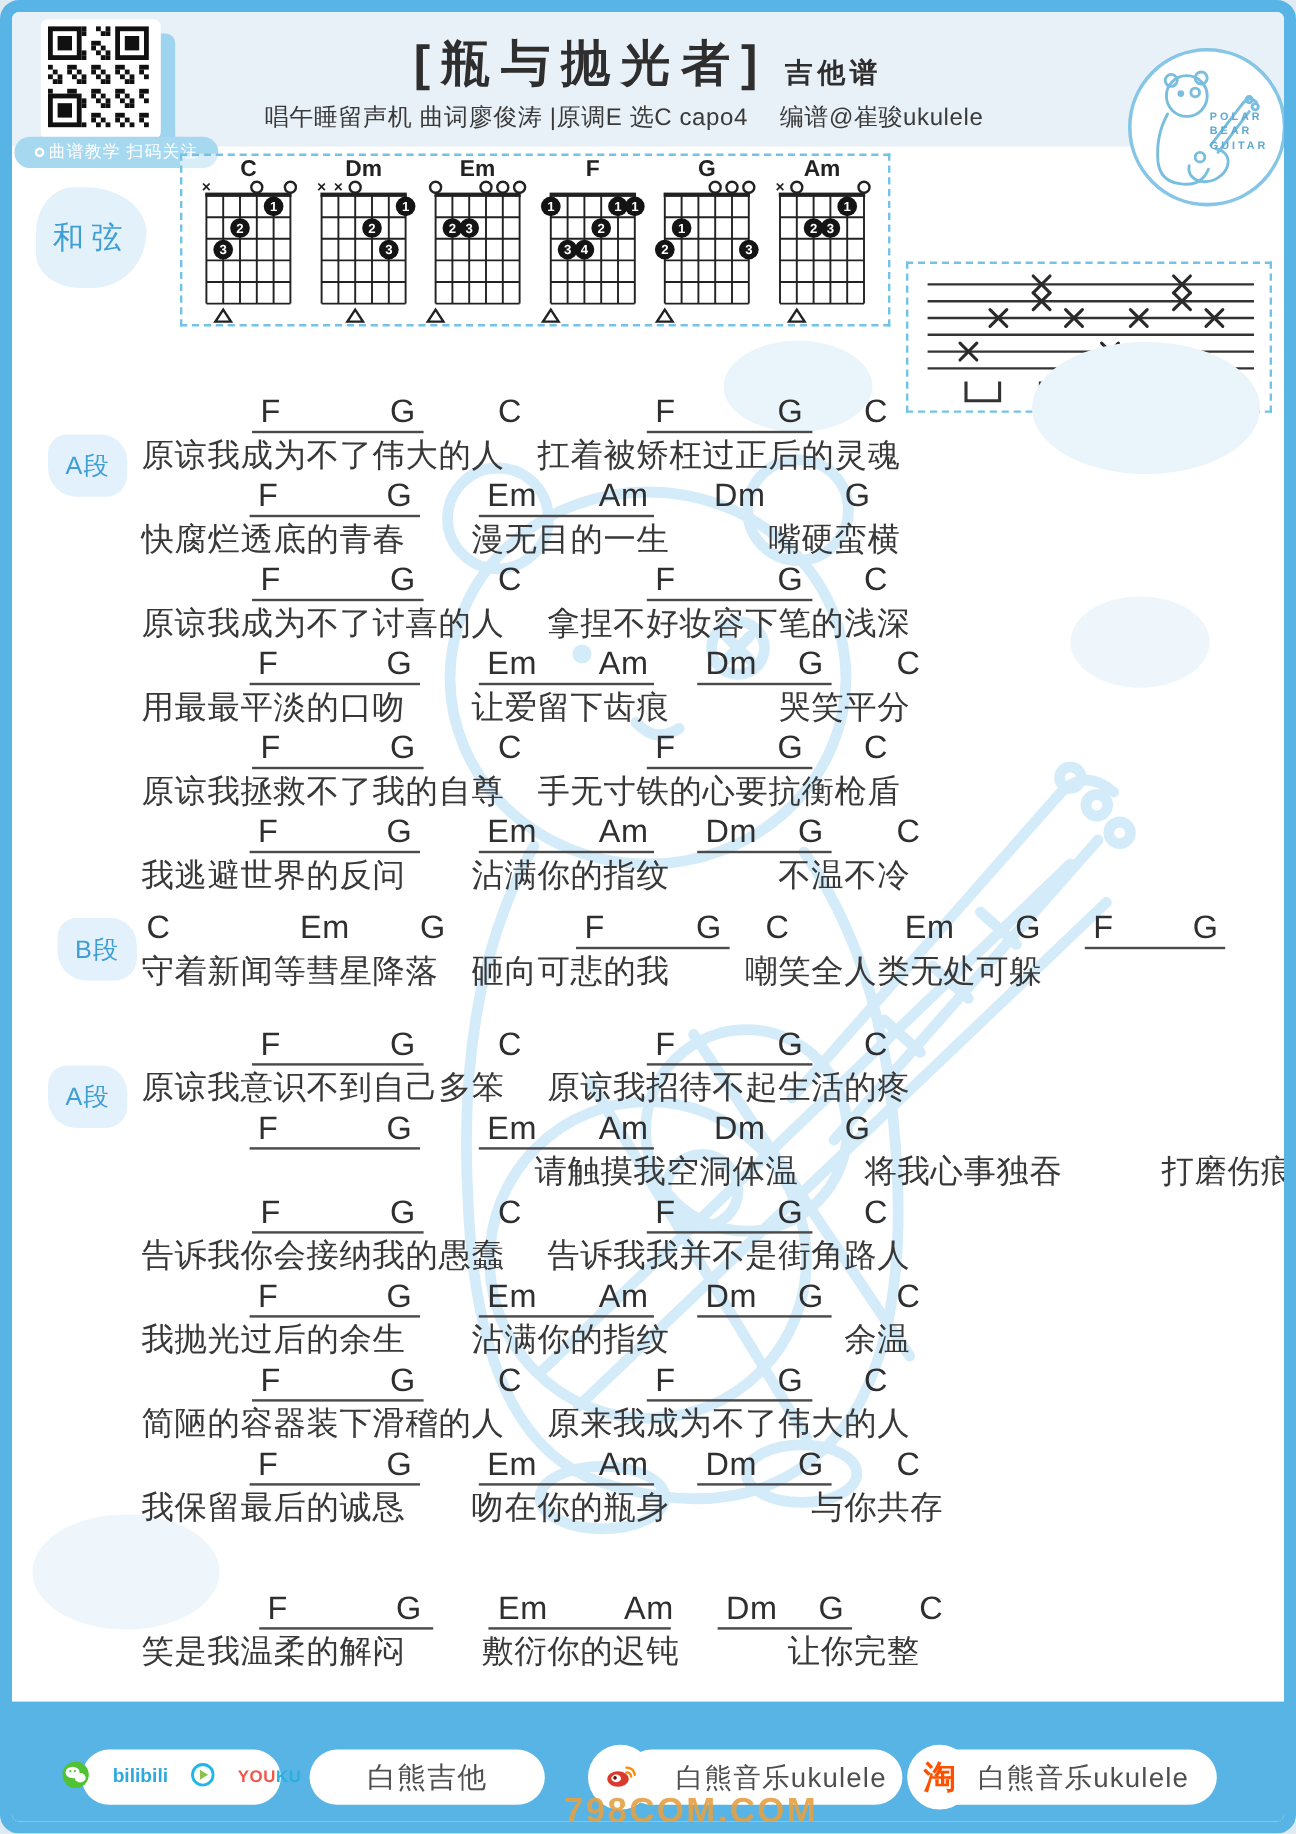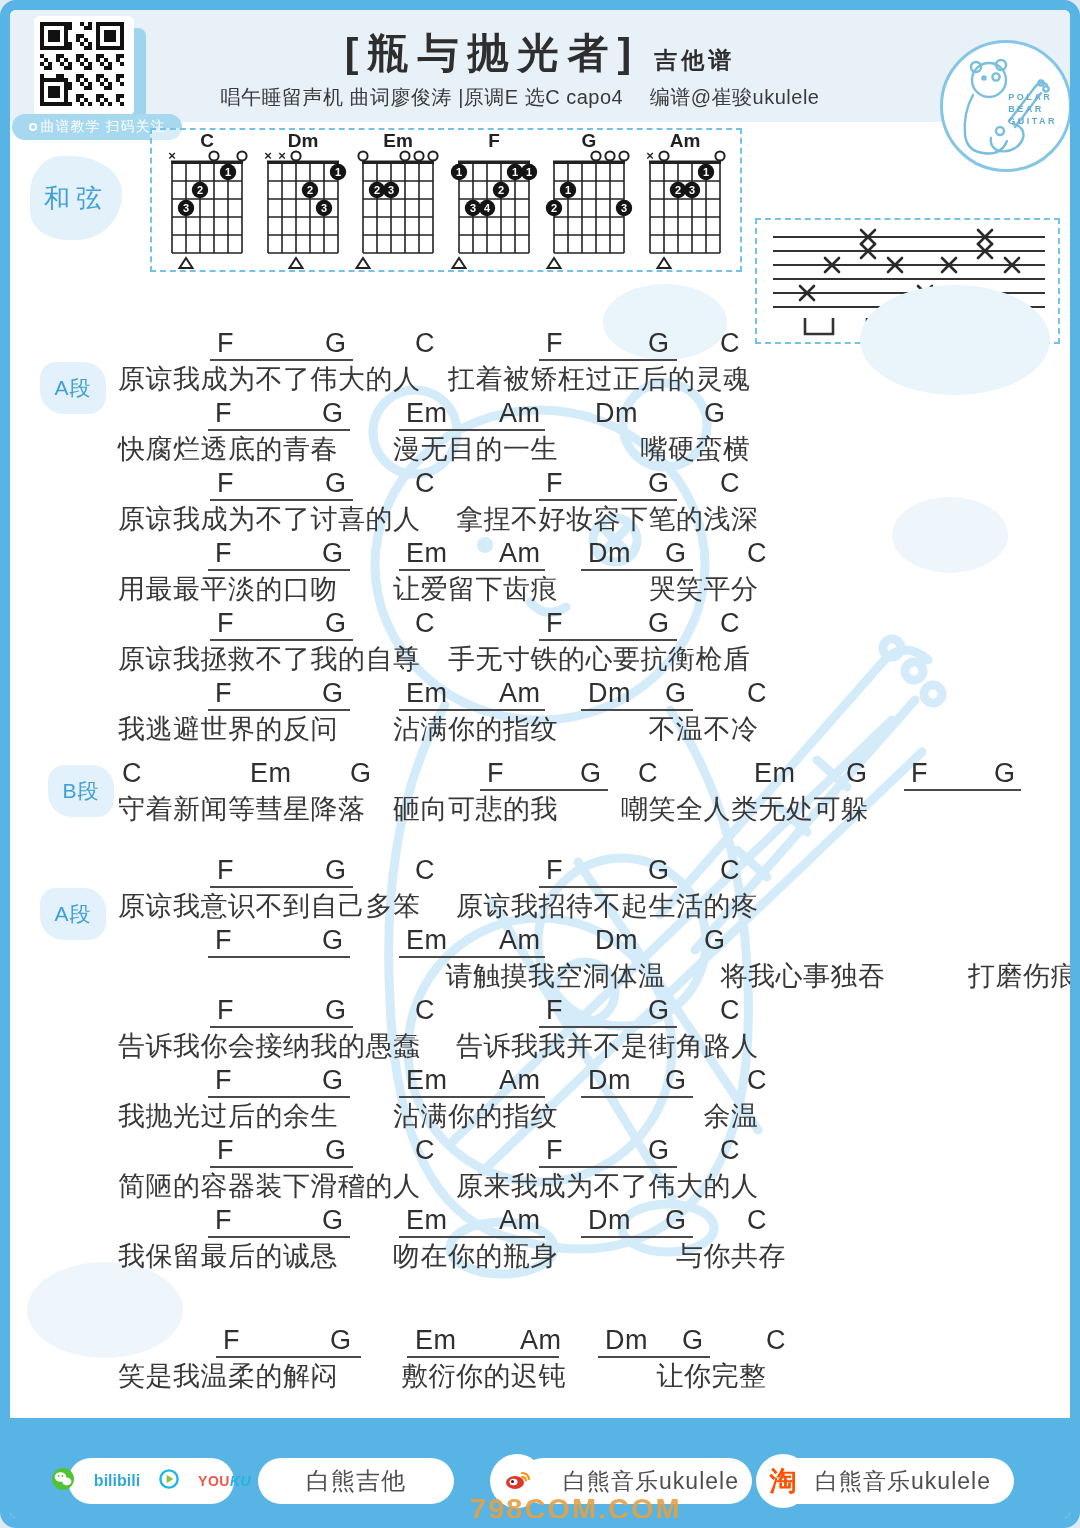--- a/index.html
+++ b/index.html
@@ -38,21 +38,21 @@
   .chord-line{position:absolute;height:0;border-bottom:2.5px solid #4a4a4a;top:31px;}
   .lyric-line{position:absolute;left:108px;width:960px;font-size:27px;color:#383838;letter-spacing:0.5px;z-index:2;white-space:pre;}
   
   .bg-wm{position:absolute;left:0;top:0;z-index:1;pointer-events:none;}
   
   .footer-bar{position:absolute;left:-10px;bottom:-10px;width:1080px;height:110px;background:#58b4e4;z-index:3;}
   .f-pill{position:absolute;height:46px;background:#fff;border-radius:24px;display:flex;align-items:center;justify-content:center;color:#4a4a4a;z-index:4;}
   .f-circle{position:absolute;width:54px;height:54px;background:#fff;border-radius:50%;display:flex;align-items:center;justify-content:center;z-index:5;}
   .bili-text{color:#2fa8dc;font-weight:800;font-size:16px;}
   .youku-you{color:#f2564a;font-weight:800;font-size:14px;letter-spacing:0.5px;}
-  .youku-ku{color:#27b0e0;font-weight:800;font-size:14px;letter-spacing:0.5px;font-style:italic;}
+  .youku-ku{color:#27b0e0;font-weight:800;font-size:14px;letter-spacing:0.5px;}
   .tao-char{color:#ff5000;font-size:27px;font-weight:800;}
   .pill-label{font-size:23px;color:#4f4f4f;letter-spacing:1px;}
   
   .wm1{position:absolute;left:452px;top:1420px;font-size:62px;font-weight:800;color:rgba(203,57,48,0.78);
     letter-spacing:5px;z-index:9;-webkit-text-stroke:1px rgba(255,255,255,0.55);}
   .wm2{position:absolute;left:460px;top:1483px;font-size:29px;font-weight:800;color:rgba(228,160,66,0.9);letter-spacing:2px;z-index:9;}
 </style>
 </head>
 <body>
 

